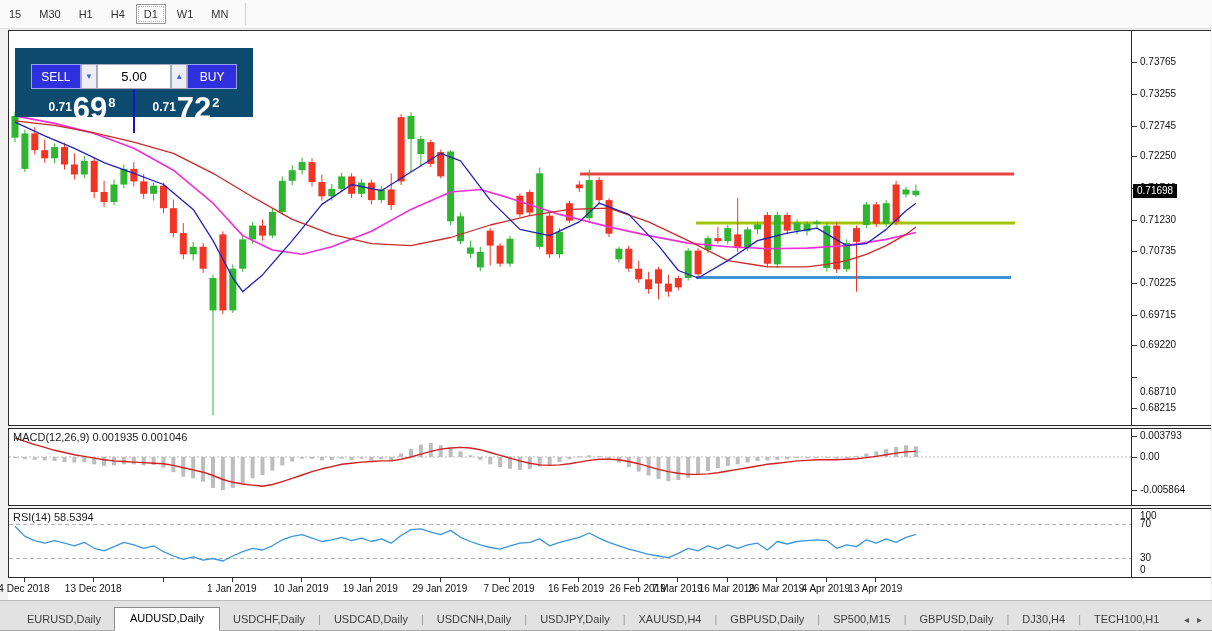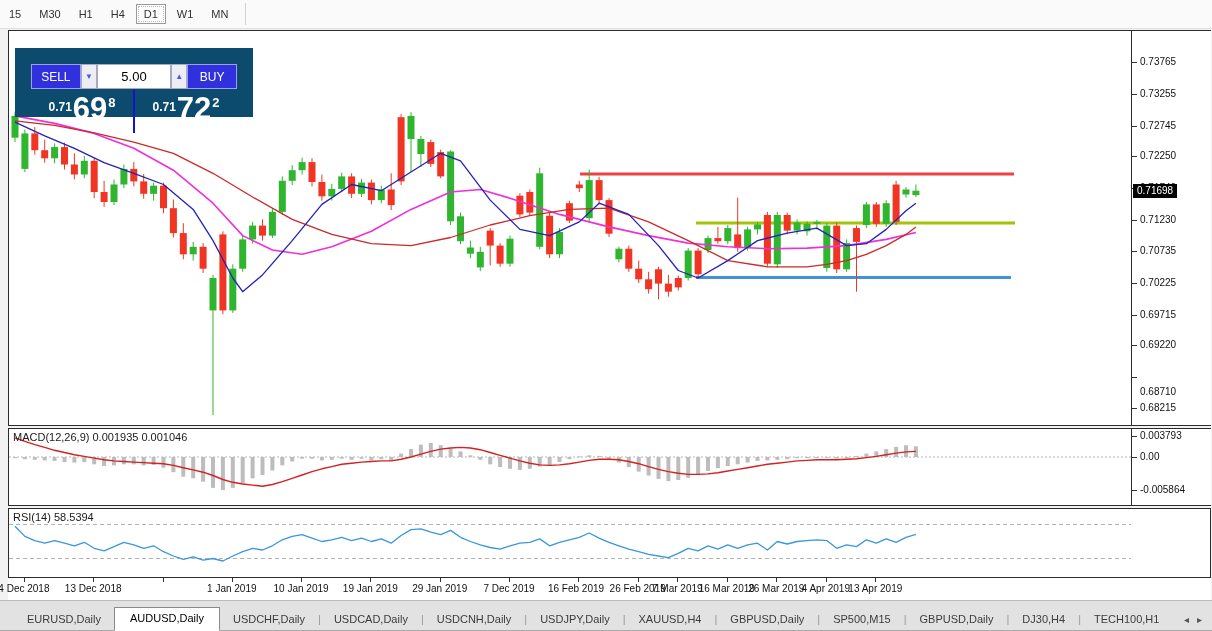--- a/index.html
+++ b/index.html
@@ -441,20 +441,26 @@
   <div class="win" id="rsi-win">
     <svg class="plot-svg" id="rsi-svg" width="1122" height="68">
         <line x1="0" y1="15.5" x2="1122" y2="15.5" stroke="#b4b4b4" stroke-dasharray="4,3"></line>
         <line x1="0" y1="49.5" x2="1122" y2="49.5" stroke="#b4b4b4" stroke-dasharray="4,3"></line>
         <path d="M6 17.2 L15.9 27.4 L25.8 31.6 L35.7 34.2 L45.6 31.6 L55.5 34.2 L65.4 36.8 L75.3 33.3 L85.2 39.3 L95.1 41.8 L105 37.6 L114.9 33.3 L124.8 35.9 L134.7 39.3 L144.6 36.8 L154.5 42.7 L164.4 47 L174.3 50.4 L184.2 47.8 L194.1 51.2 L204 49.5 L213.9 52 L223.8 47 L233.7 42.7 L243.6 39.3 L253.5 41 L263.4 36.8 L273.3 30.8 L283.2 27.4 L293.1 25.7 L303 29.1 L312.9 32.5 L322.8 30.8 L332.7 28.3 L342.6 31.6 L352.5 29.1 L362.4 32.5 L372.3 29.9 L382.2 34.2 L392.1 26.5 L402 20.6 L411.9 19.8 L421.8 23.1 L431.7 25.7 L441.6 21.4 L451.5 28.3 L461.4 32.5 L471.3 35.9 L481.2 38.5 L491.1 40.1 L501 36.8 L510.9 34.2 L520.8 33.3 L530.7 29.9 L540.6 36.8 L550.5 33.3 L560.4 30.8 L570.3 28.3 L580.2 24 L590.1 29.1 L600 33.3 L609.9 36.8 L619.8 40.1 L629.7 42.7 L639.6 45.3 L649.5 47 L659.4 48.6 L669.3 44.4 L679.2 39.3 L689.1 41.8 L699 36.8 L708.9 40.1 L718.8 35.9 L728.7 39.3 L738.6 35.9 L748.5 34.2 L758.4 41 L768.3 32.5 L778.2 35 L788.1 32.5 L798 31.6 L807.9 30.8 L817.8 31.6 L827.7 39.3 L837.6 35.9 L847.5 37.6 L857.4 30.8 L867.3 34.2 L877.2 29.9 L887.1 33.3 L897 28.3 L906.9 25.3" stroke="#3a96dd" stroke-width="1.3" fill="none" stroke-linejoin="round"></path>
       </svg>
     <div class="ind-label">
       <span>RSI(14)</span>
       <span>58.5394</span>
     </div>
+    <div class="vaxis" id="rsi-axis">
+        <div class="axis-label" style="top: 1px;">100</div>
+        <div class="axis-label" style="top: 9px;">70</div>
+        <div class="axis-label" style="top: 43px;">30</div>
+        <div class="axis-label" style="top: 55px;">0</div>
+      </div>
   </div>
 
   <div id="date-axis">
       <div class="date-tick" style="left: 15.9px;"></div>
       <div class="date-label" style="left: -22.1px;">4 Dec 2018</div>
       <div class="date-tick" style="left: 85.2px;"></div>
       <div class="date-label" style="left: 47.2px;">13 Dec 2018</div>
       <div class="date-tick" style="left: 154.5px;"></div>
       <div class="date-label" style="left: 102px; margin-top: 20px;">22 Dec 2018</div>
       <div class="date-tick" style="left: 223.8px;"></div>

